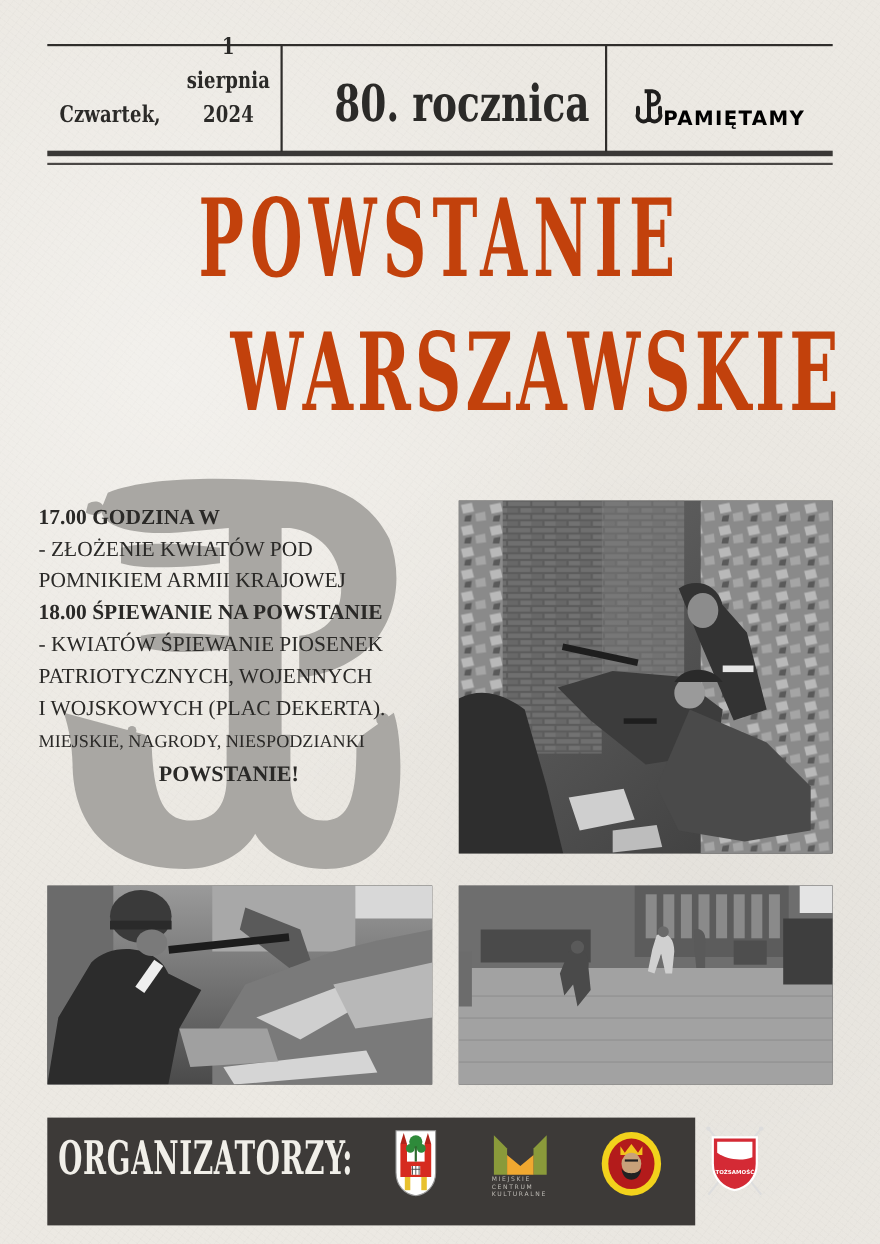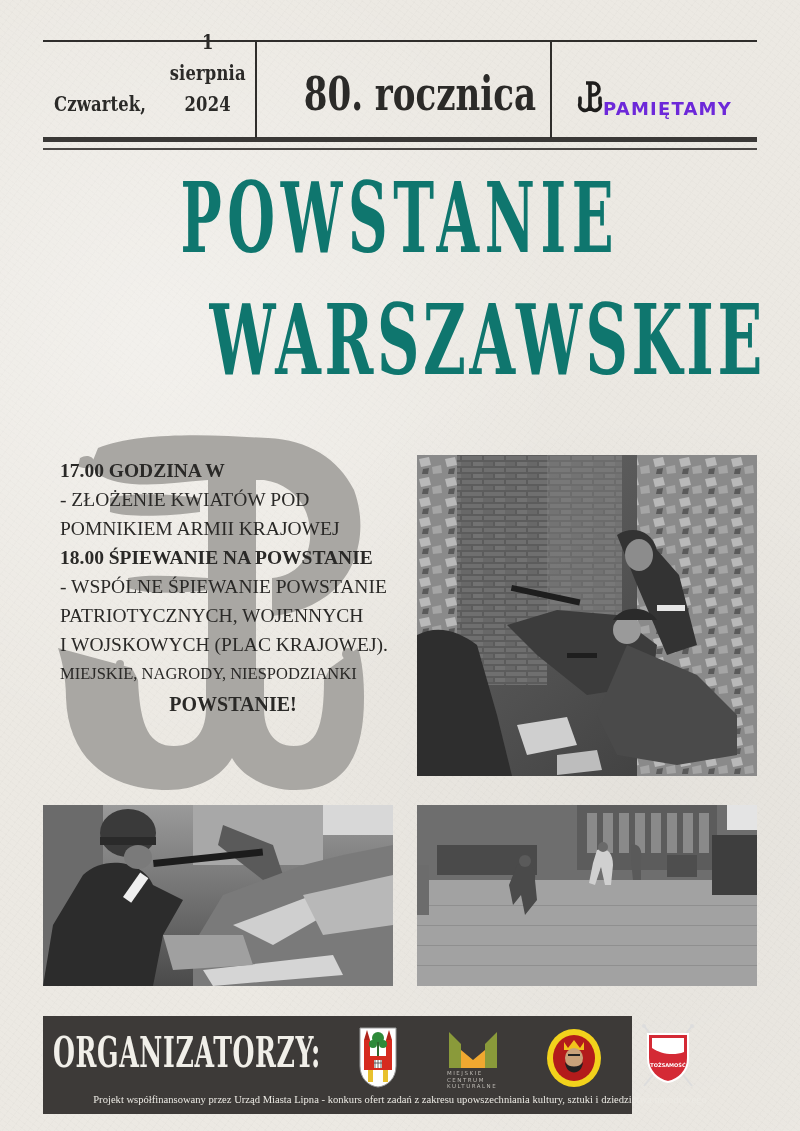--- a/index.html
+++ b/index.html
@@ -33,40 +33,40 @@
   }
   .hdr-anniv { left: 257px; width: 293px; padding-left: 33px; }
   .hdr-anniv span {
     font-family: "DejaVu Serif", serif; font-weight: bold; font-size: 46px; line-height: 50px;
     transform: scaleX(0.74); display: block; color: #2b2a28; white-space: nowrap;
   }
   .hdr-remember { left: 552px; width: 205px; }
   .anchor-small { width: 26px; height: 32px; margin-bottom: 6px; }
   .hdr-remember .lbl {
     font-family: "DejaVu Sans", sans-serif; font-weight: bold; font-size: 18px; letter-spacing: 1.2px;
-    color: #6d28d9;
+    color: #000000;
   }
 
   
   .title {
     position: absolute; left: 0; width: 800px; text-align: center;
-    font-family: "DejaVu Serif", serif; font-weight: bold; color: #0f766e;
+    font-family: "DejaVu Serif", serif; font-weight: bold; color: #c2410c;
     white-space: nowrap;
   }
   .title span { display: inline-block; transform: scaleX(0.58); transform-origin: center; }
   .title-1 { top: 168px; font-size: 98px; line-height: 100px; letter-spacing: 10px; }
   .title-2 { top: 290px; font-size: 98px; line-height: 100px; letter-spacing: 6px; padding-left: 24px; }
   .title-1 span { transform: scaleX(0.56); }
   .title-2 span { transform: scaleX(0.6); }
 
   
   .watermark { position: absolute; left: 58px; top: 428px; width: 310px; height: 370px; }
 
   
-  .schedule { position: absolute; left: 60px; top: 456px; width: 360px; }
+  .schedule { position: absolute; left: 35px; top: 456px; width: 360px; }
   .schedule .line {
     font-family: "Liberation Serif", "DejaVu Serif", serif; font-size: 19.5px; line-height: 29px;
     color: #2a2927; white-space: nowrap; position: relative;
   }
   .schedule .bold { font-weight: bold; }
   .schedule .small { font-size: 16.5px; }
   .schedule .center { text-align: center; width: 346px; font-weight: bold; font-size: 20px; margin-top: 2px; }
 
   
   .photo { position: absolute; overflow: hidden; background: #555; }
@@ -135,23 +135,23 @@
     <circle cx="290" cy="226" r="6"></circle>
     <circle cx="62" cy="236" r="4"></circle>
   </g>
 </svg>
 
 <div class="schedule">
   <div class="line bold">17.00 GODZINA W</div>
   <div class="line">- ZŁOŻENIE KWIATÓW POD</div>
   <div class="line">POMNIKIEM ARMII KRAJOWEJ</div>
   <div class="line bold">18.00 ŚPIEWANIE NA POWSTANIE</div>
-  <div class="line">- WSPÓLNE ŚPIEWANIE POWSTANIE</div>
+  <div class="line">- KWIATÓW ŚPIEWANIE PIOSENEK</div>
   <div class="line">PATRIOTYCZNYCH, WOJENNYCH</div>
-  <div class="line">I WOJSKOWYCH (PLAC KRAJOWEJ).</div>
+  <div class="line">I WOJSKOWYCH (PLAC DEKERTA).</div>
   <div class="line small">MIEJSKIE, NAGRODY, NIESPODZIANKI</div>
   <div class="line center">POWSTANIE!</div>
 </div>
 
 <div class="photo photo-1">
   <svg viewBox="0 0 340 321" preserveAspectRatio="none">
     <defs>
       <linearGradient id="p1bg" x1="0" y1="0" x2="1" y2="1">
         <stop offset="0" stop-color="#6a6a6a"></stop>
           <stop offset="1" stop-color="#3a3a3a"></stop>
@@ -311,14 +311,13 @@
   <svg class="logo logo-tozsamosc" viewBox="0 0 60 68">
     <line x1="6" y1="4" x2="54" y2="64" stroke="#ddd" stroke-width="2"></line>
     <line x1="54" y1="4" x2="6" y2="64" stroke="#ddd" stroke-width="2"></line>
     <circle cx="6" cy="4" r="2" fill="#ddd"></circle>
       <circle cx="54" cy="4" r="2" fill="#ddd"></circle>
     <path d="M10 12 H50 V36 C50 50 40 58 30 60 C20 58 10 50 10 36 Z" fill="#d42a35" stroke="#fff" stroke-width="2"></path>
     <path d="M14 16 H46 V30 C36 34 22 32 14 26 Z" fill="#ffffff"></path>
     <text x="30" y="45" text-anchor="middle" font-family="DejaVu Sans, sans-serif" font-size="5" font-weight="bold" fill="#fff">TOŻSAMOŚĆ</text>
   </svg>
 
-  <div class="band-foot">Projekt współfinansowany przez Urząd Miasta Lipna - konkurs ofert zadań z zakresu upowszechniania kultury, sztuki i dziedzictwa narodowego</div>
 </div>
 
 </body></html>

